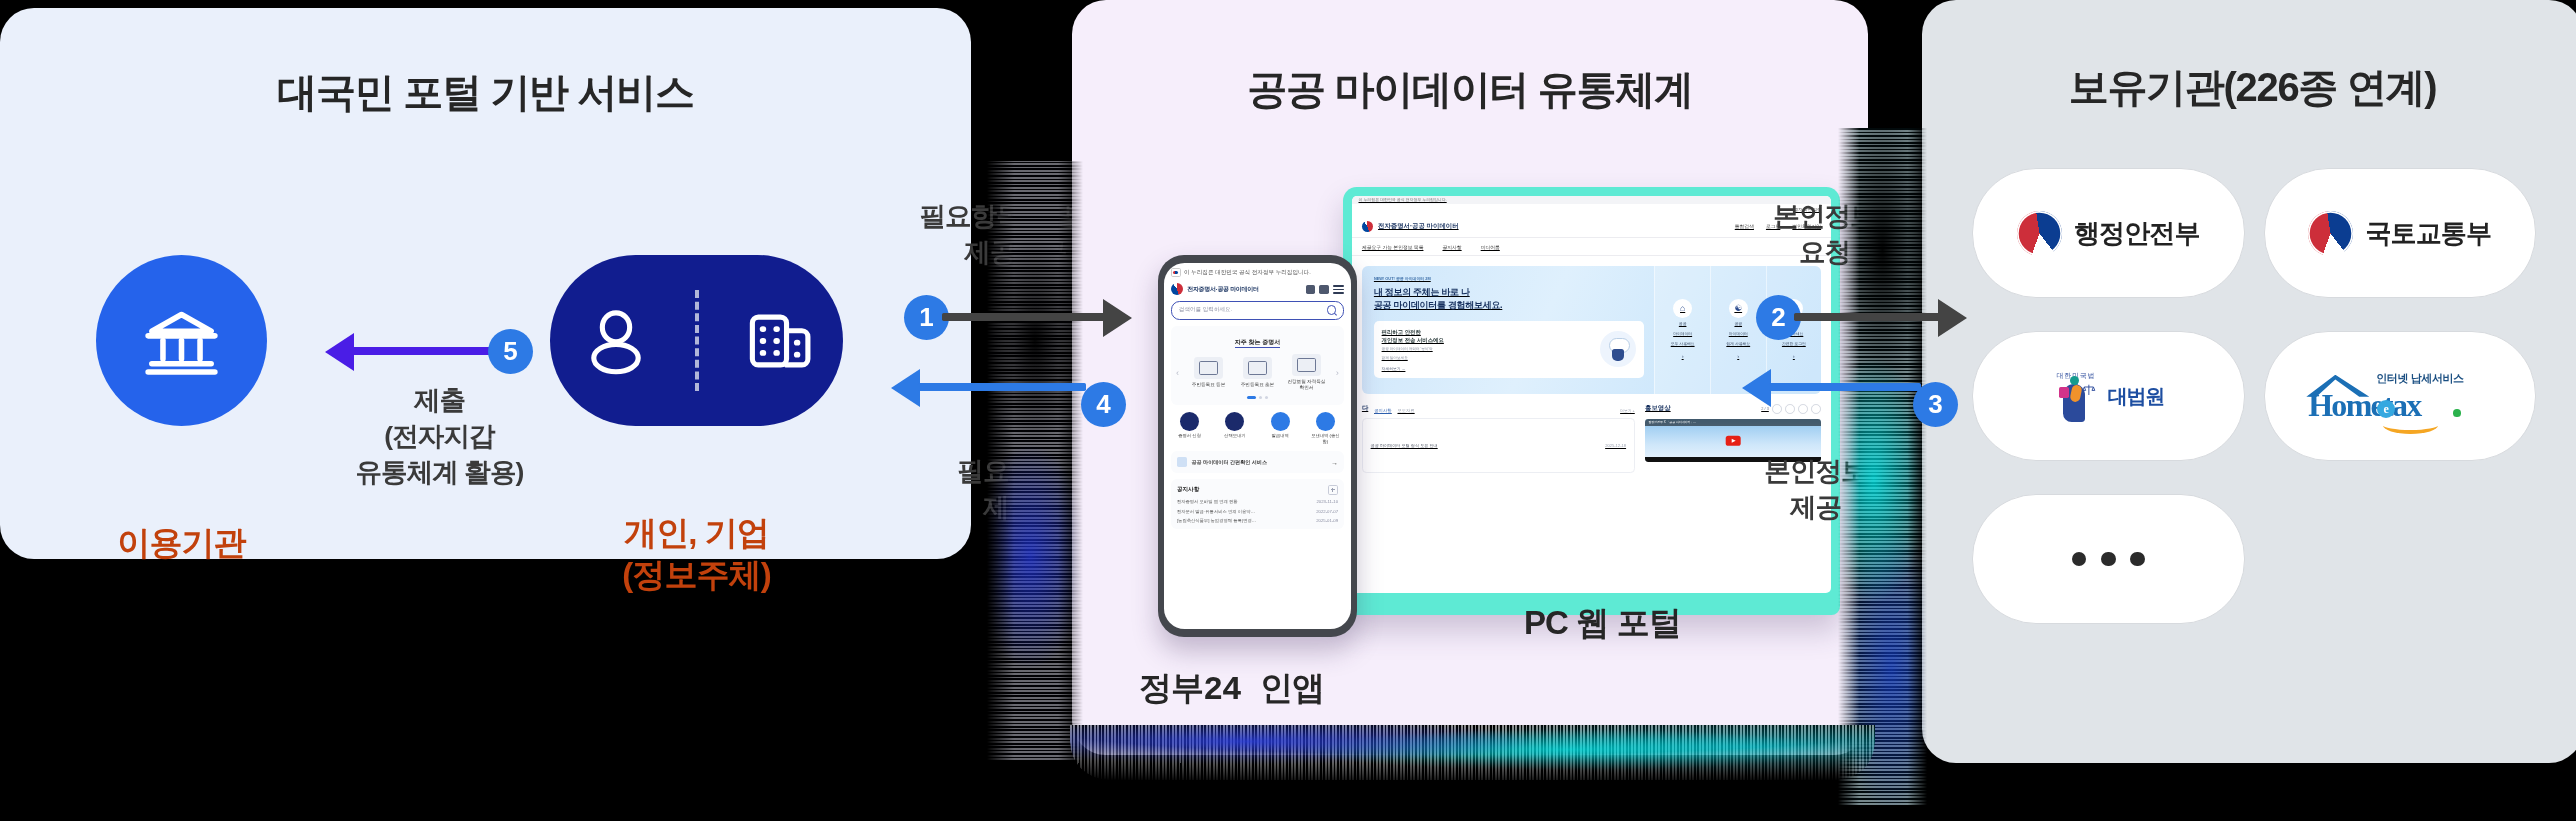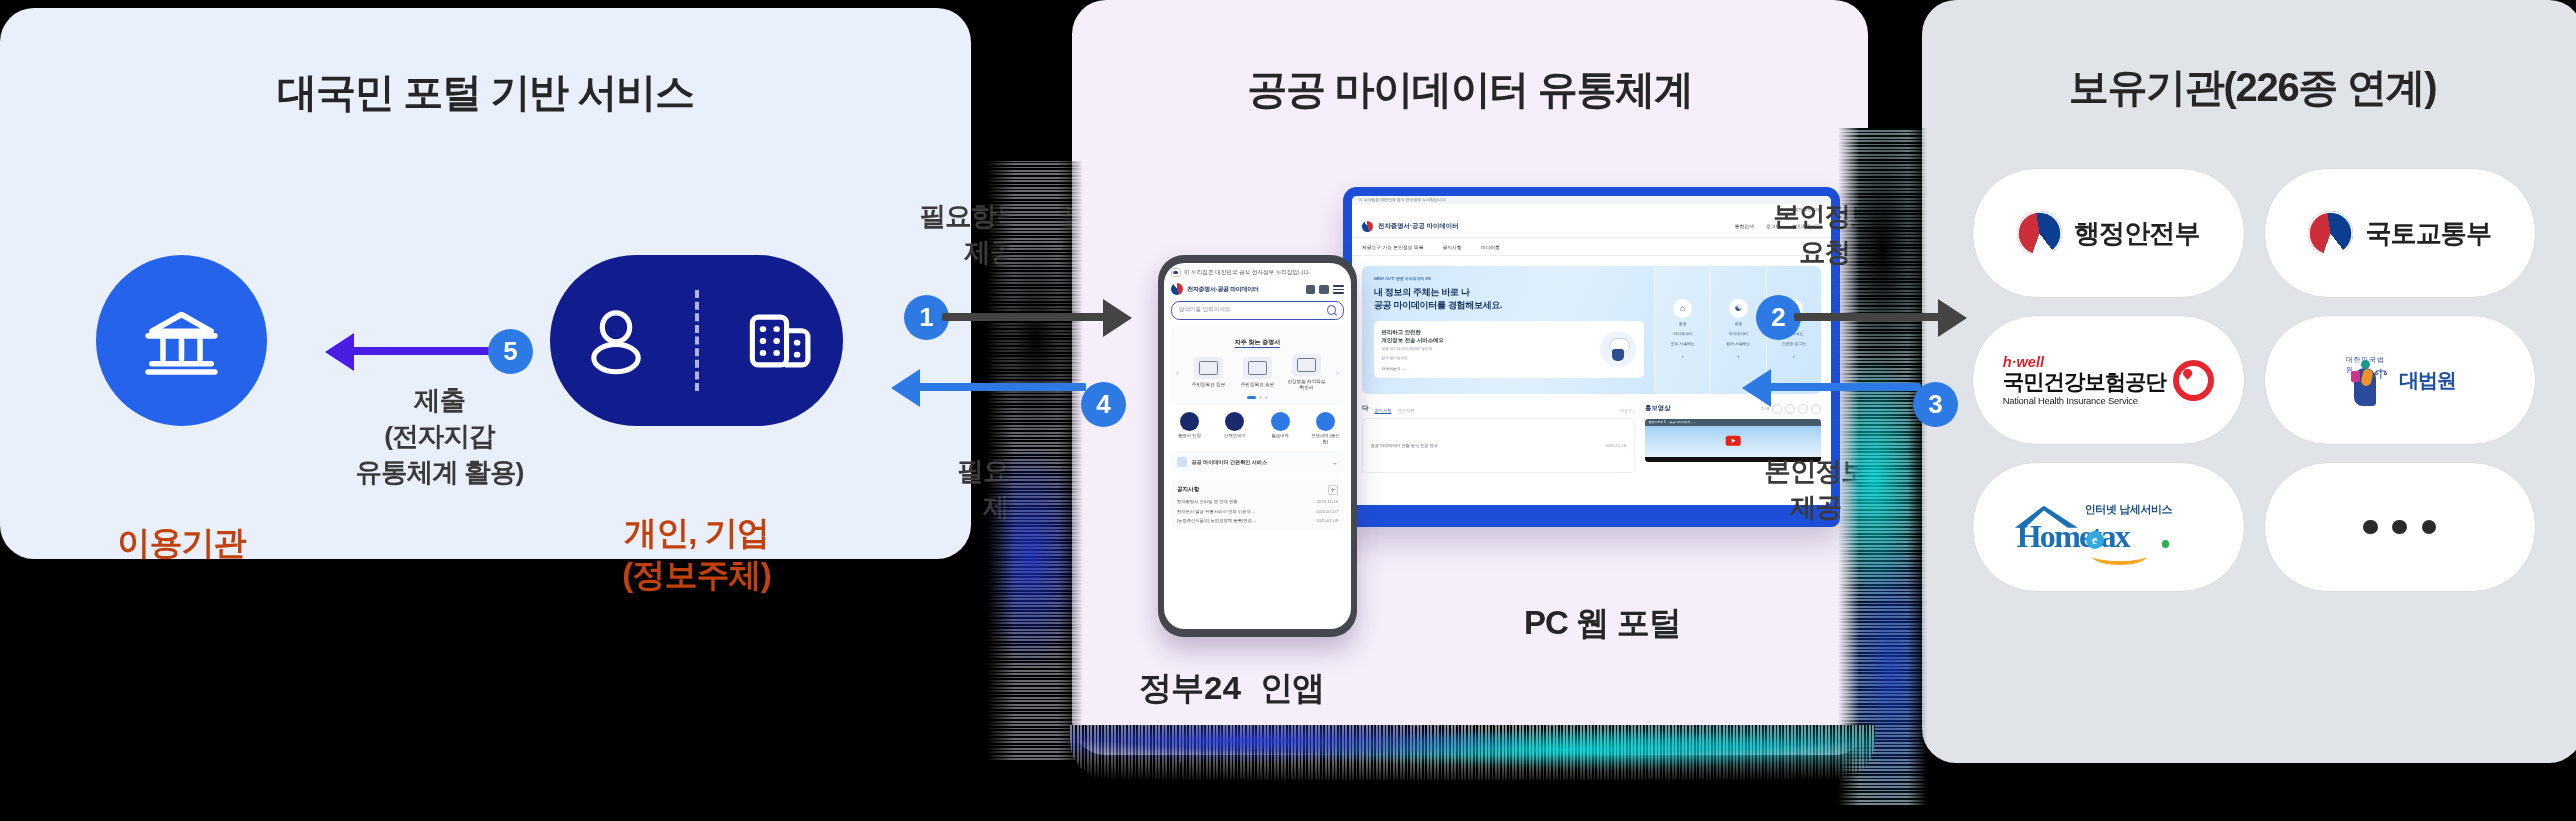--- a/index.html
+++ b/index.html
@@ -61,24 +61,24 @@
     background:#2d7ae5;color:#fff;font-size:26px;font-weight:bold;
     display:flex;align-items:center;justify-content:center;
   }
   .flow-caption{
     position:absolute;text-align:center;font-size:26.5px;font-weight:bold;
     color:#3a3a3a;letter-spacing:-0.9px;line-height:1.35;white-space:nowrap;
   }
 
   
   #tablet{
-    position:absolute;left:1343px;top:187px;width:497px;height:340px;
-    background:#1d4ed8;border-radius:13.7px 13.7px 8.6px 8.6px;
+    position:absolute;left:1343px;top:187px;width:497px;height:428px;
+    background:#5eead4;border-radius:13.7px 13.7px 8.6px 8.6px;
     box-shadow:0 15.4px 29px rgba(60,40,90,.22);
-    padding:8.6px 8.6px 22px 8.6px;box-sizing:border-box;
+    padding:8.6px 8.6px 22px 8.6px;box-sizing:border-box;text-decoration:underline;
   }
   #tablet-screen{
     width:100%;height:100%;background:#fff;border-radius:5.1px;overflow:hidden;
     position:relative;
   }
   #phone{
     position:absolute;left:1158px;top:255px;width:199px;height:382px;
     background:#44474d;border-radius:26px;
     box-shadow:0 13.7px 26px rgba(60,40,90,.28);
     padding:7.7px 6px;box-sizing:border-box;z-index:5;
@@ -188,21 +188,21 @@
   .tb-vidhd .ctrl i{width:7.7px;height:7.7px;border:0.9px solid #d3d7e0;border-radius:50%;display:inline-block;}
   .tb-vidbox{margin-top:5.1px;height:43px;border-radius:3.4px;overflow:hidden;position:relative;
     background:linear-gradient(180deg,#8fc5ef 0%,#cfe7fa 60%,#eaf4fd 100%);}
   .tb-vidbar{position:absolute;left:0;right:0;top:0;height:6.9px;background:rgba(0,0,0,.55);display:flex;align-items:center;gap:2.6px;padding:0 3.4px;font-size:2.9px;color:#fff;}
   .tb-play{position:absolute;left:50%;top:52%;transform:translate(-50%,-50%);width:14.6px;height:10.3px;background:#e62117;border-radius:2.6px;display:flex;align-items:center;justify-content:center;}
   .tb-play::after{content:"";border-left:4.3px solid #fff;border-top:2.7px solid transparent;border-bottom:2.7px solid transparent;margin-left:0.9px;}
   .tb-vidbox .base{position:absolute;left:0;right:0;bottom:0;height:5.1px;background:#111;}
 
   
   .inst-grid{position:absolute;left:50px;top:168px;width:564px;
-    display:grid;grid-template-columns:1fr 1fr;gap:17px 19px;}
+    display:grid;grid-template-columns:1fr 1fr;gap:33px 19px;text-align:center;}
   .inst-card{
     height:128px;background:#fff;border:1.7px solid #d7dade;border-radius:64px;
     display:flex;align-items:center;justify-content:center;gap:12px;
   }
   .inst-name{font-size:26px;font-weight:bold;color:#222;letter-spacing:-0.9px;white-space:nowrap;}
   .logo-taeguk{width:45px;height:45px;border-radius:50%;flex:none;
     background:conic-gradient(from 200deg,#cd2e3a 0 42%,#0b3d91 42% 84%,#ffffff 84%);
     box-shadow:inset 0 0 0 1.7px #fff;}
   .logo-nhis{display:flex;align-items:center;gap:6.9px;}
   .logo-nhis .txtwrap{display:flex;flex-direction:column;align-items:flex-start;line-height:1;}
@@ -584,30 +584,20 @@
       <div class="inst-card">
         <span class="logo-taeguk"></span>
         <span class="inst-name">행정안전부</span>
       </div>
 
       <div class="inst-card">
         <span class="logo-taeguk"></span>
         <span class="inst-name">국토교통부</span>
       </div>
 
-      <div class="inst-card">
-        <span class="logo-nhis">
-          <span class="txtwrap">
-            <span class="hwell">h·well</span>
-            <span class="kr">국민건강보험공단</span>
-            <span class="en">National Health Insurance Service</span>
-          </span>
-          <span class="logo-heart"></span>
-        </span>
-      </div>
 
       <div class="inst-card">
         <span class="logo-court">
           <span class="fig">
             <span class="arc">대한민국법원</span>
             <span class="robe"></span>
               <span class="head"></span>
               <span class="sash"></span>
               <span class="book"></span>
             <svg class="scale" viewBox="0 0 24 24" fill="none" stroke="#2b4a9b" stroke-width="1.6">

